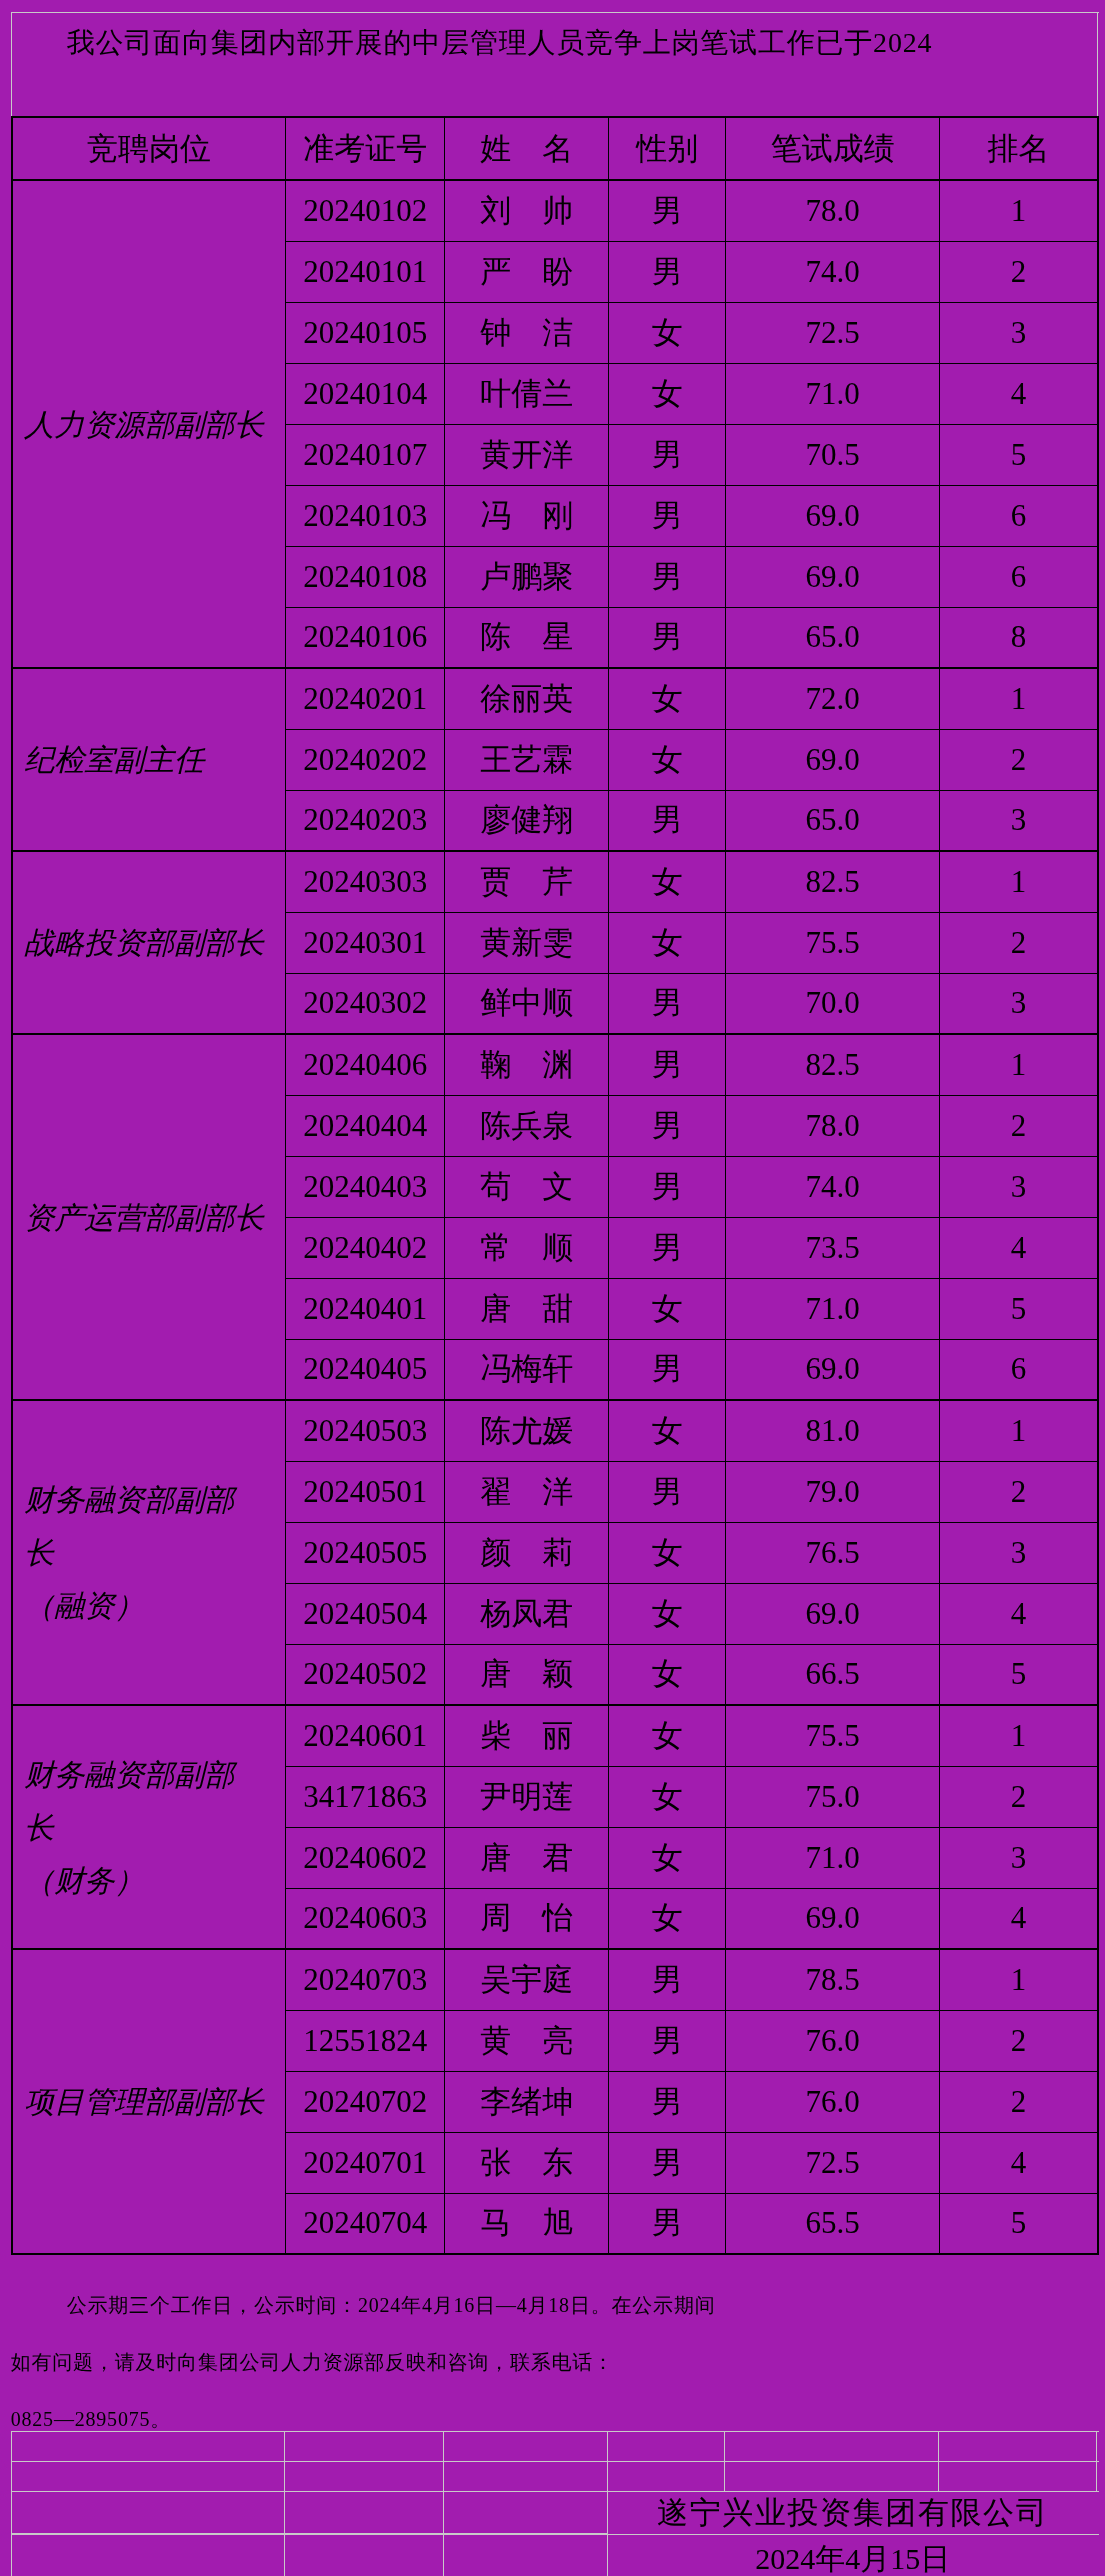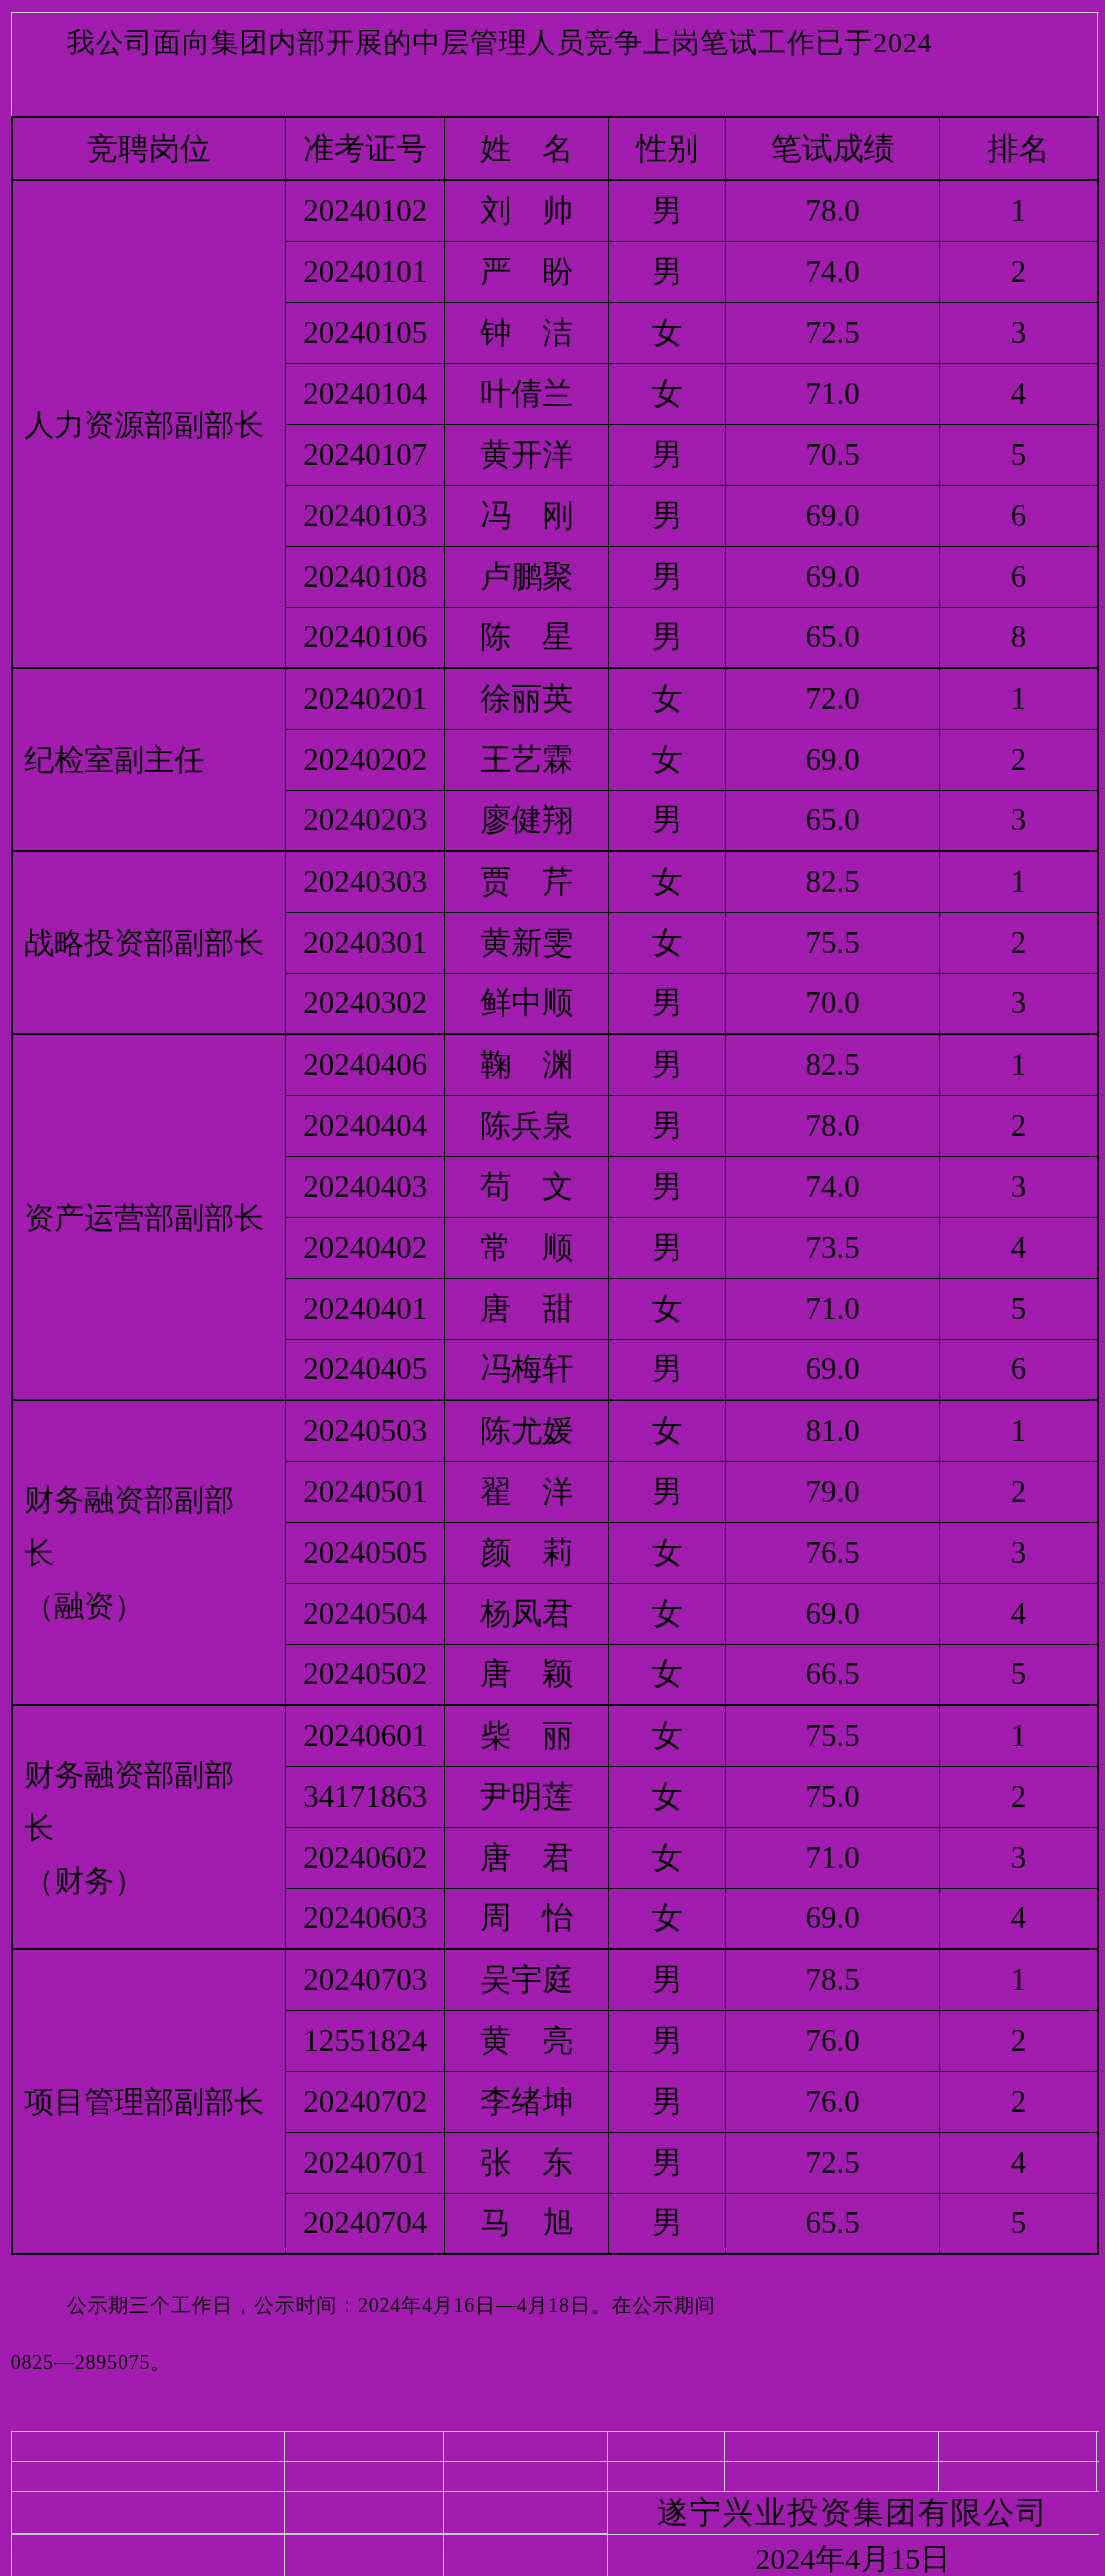--- a/index.html
+++ b/index.html
@@ -17,21 +17,21 @@
   .title-line.indent{text-indent:56px;}
 
   
   .score-table{position:absolute;left:10.7px;top:116px;width:1088px;border-collapse:collapse;table-layout:fixed;border:2.5px solid #000;}
   .score-table th,.score-table td{border:1.2px solid #000;font-weight:normal;font-size:31px;text-align:center;vertical-align:middle;padding:0;overflow:hidden;}
   .score-table thead tr{height:63px;border-radius:19px;}
   .score-table thead th{border-bottom:2.5px solid #000;}
   .score-table tbody tr{height:61px;}
   .score-table tr.sec-start td{border-top:2.1px solid #000;}
   .score-table td.pos-cell{text-align:left;padding-left:11.5px;font-size:30px;}
-  .pos-line{line-height:53px;}
+  .pos-line{line-height:53px;font-style:italic;}
 
   
   .footer-note{position:absolute;left:10.7px;top:2277px;width:1088px;font-size:20px;line-height:57px;letter-spacing:0.8px;}
   .footer-line.indent{text-indent:56px;}
 
   
   .bgrid{position:absolute;left:10.7px;top:2431px;width:1088px;}
   .brow{display:flex;border-top:0.8px solid #c9c9c9;}
   .brow .bc{box-sizing:border-box;border-right:0.8px solid #c9c9c9;height:29px;}
   .brow .bc.first{border-left:0.8px solid #c9c9c9;}
@@ -338,20 +338,21 @@
           <td>马　旭</td>
           <td>男</td>
           <td>65.5</td>
           <td>5</td>
         </tr>
       </tbody>
     </table>
 
   <div class="footer-note">
     <div class="footer-line indent">公示期三个工作日，公示时间：2024年4月16日—4月18日。在公示期间</div>
+    <div class="footer-line">如有问题，请及时向集团公司人力资源部反映和咨询，联系电话：</div>
     <div class="footer-line">0825—2895075。</div>
   </div>
 
   <div class="bgrid">
     <div class="brow">
       <div class="bc first w1"></div>
       <div class="bc w2"></div>
       <div class="bc w3"></div>
       <div class="bc w4"></div>
       <div class="bc w5"></div>

